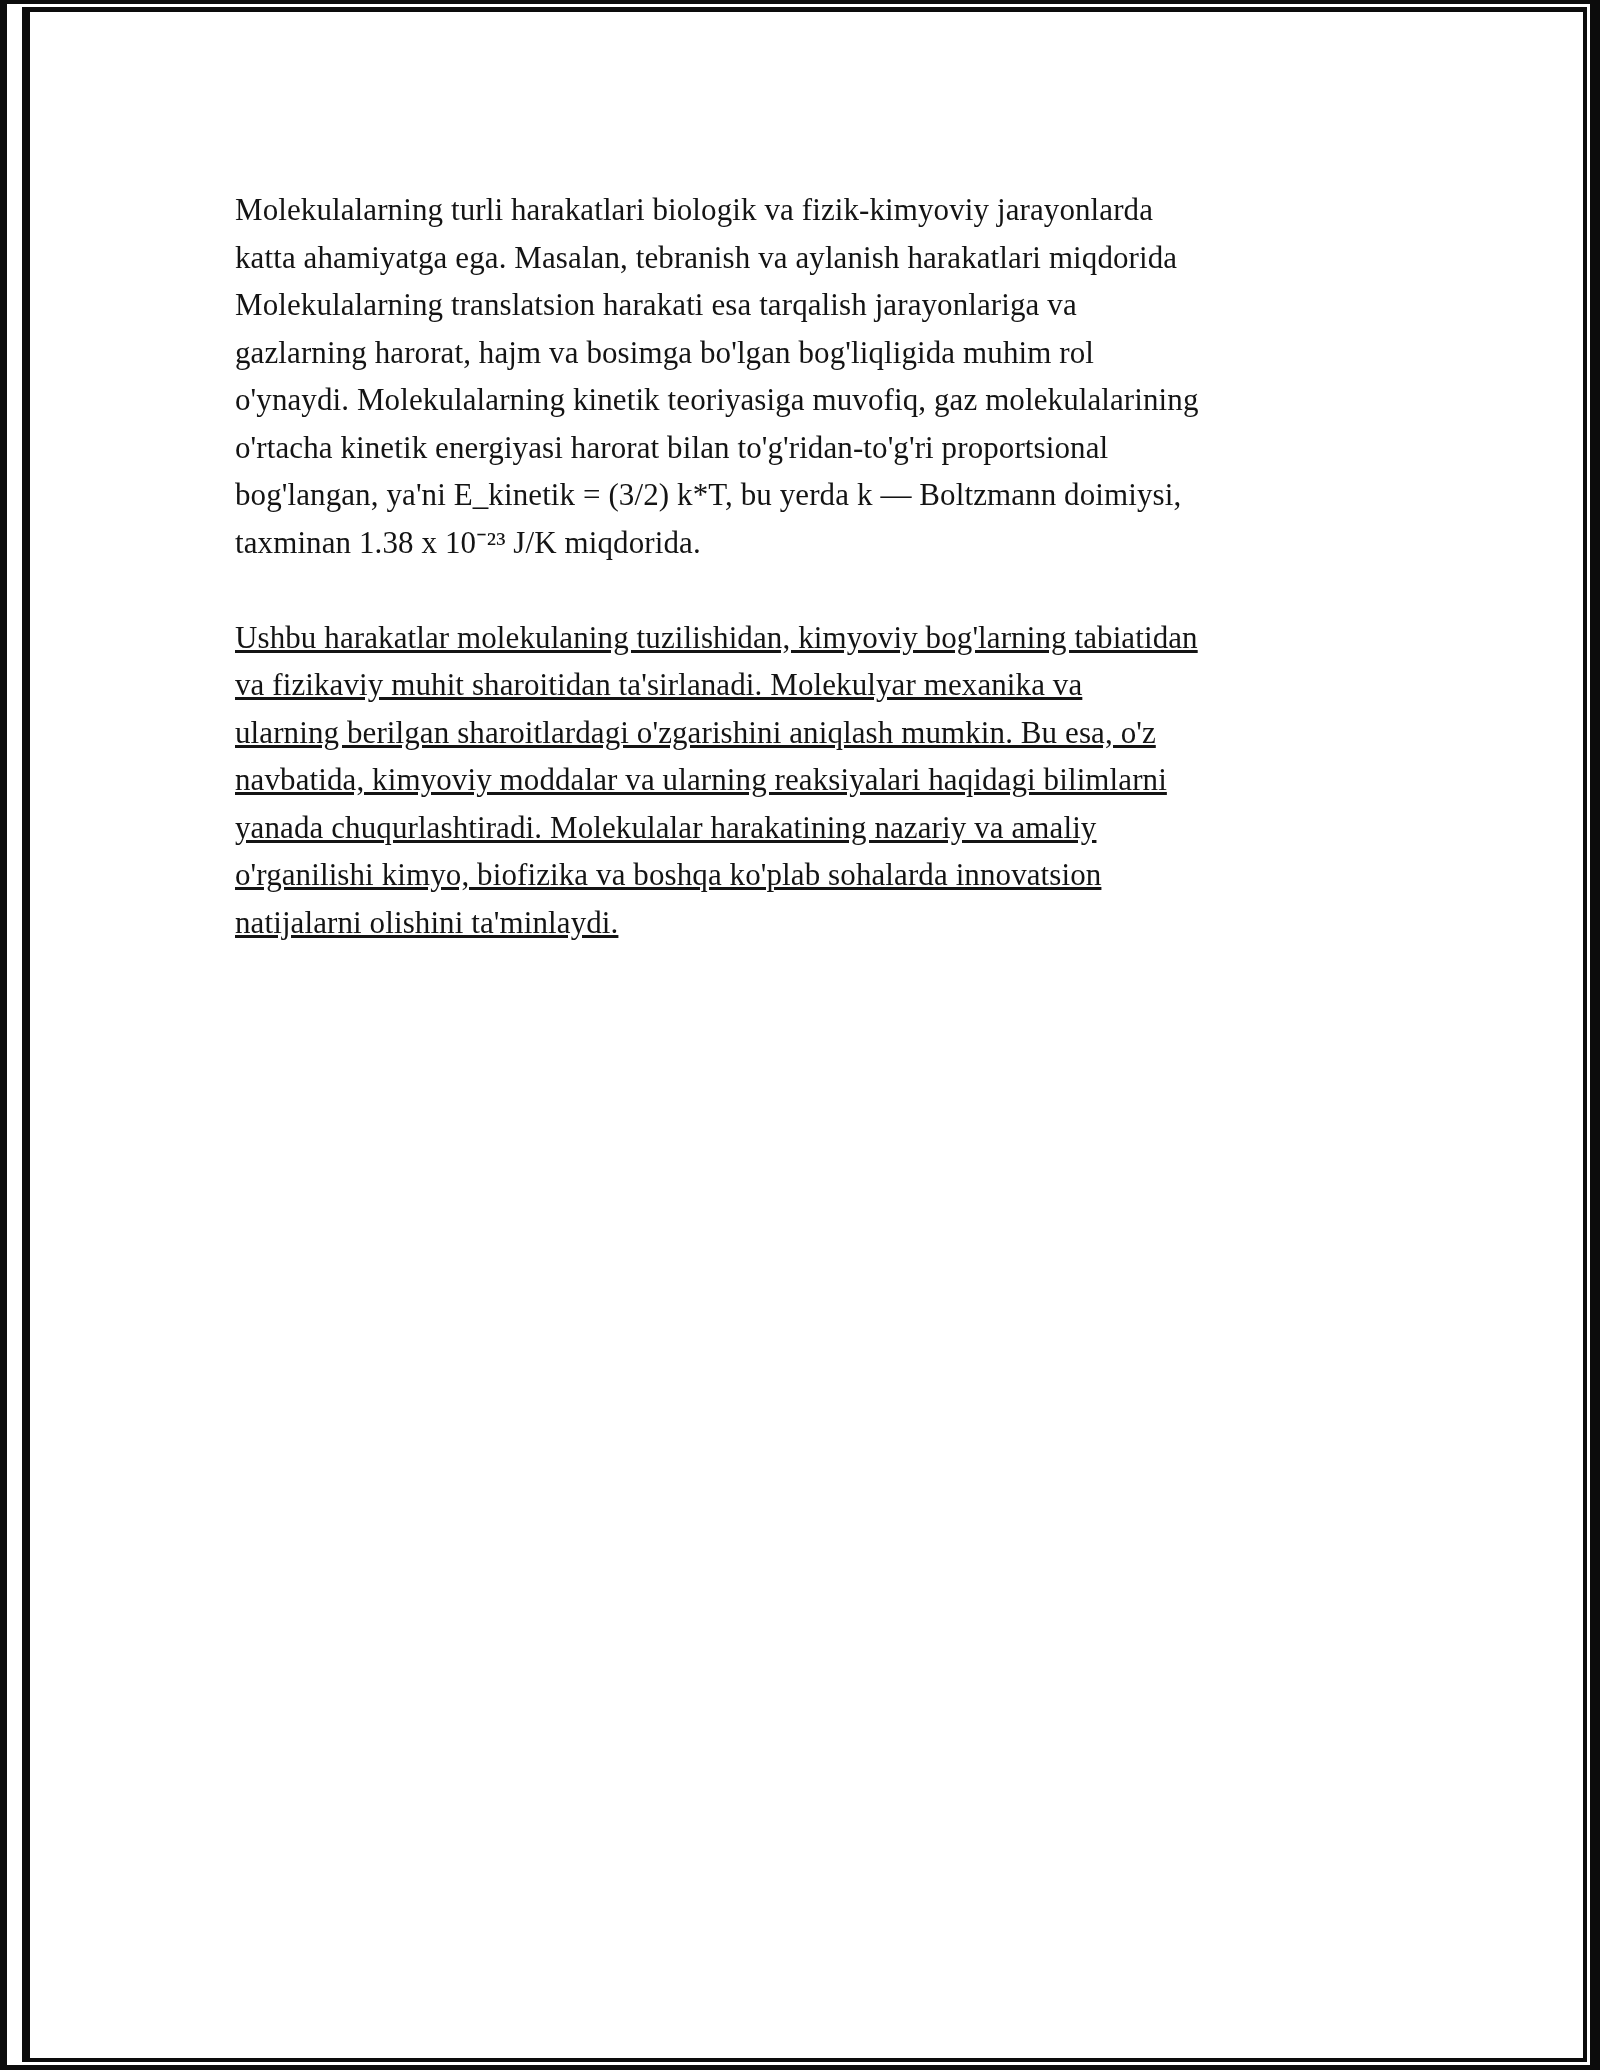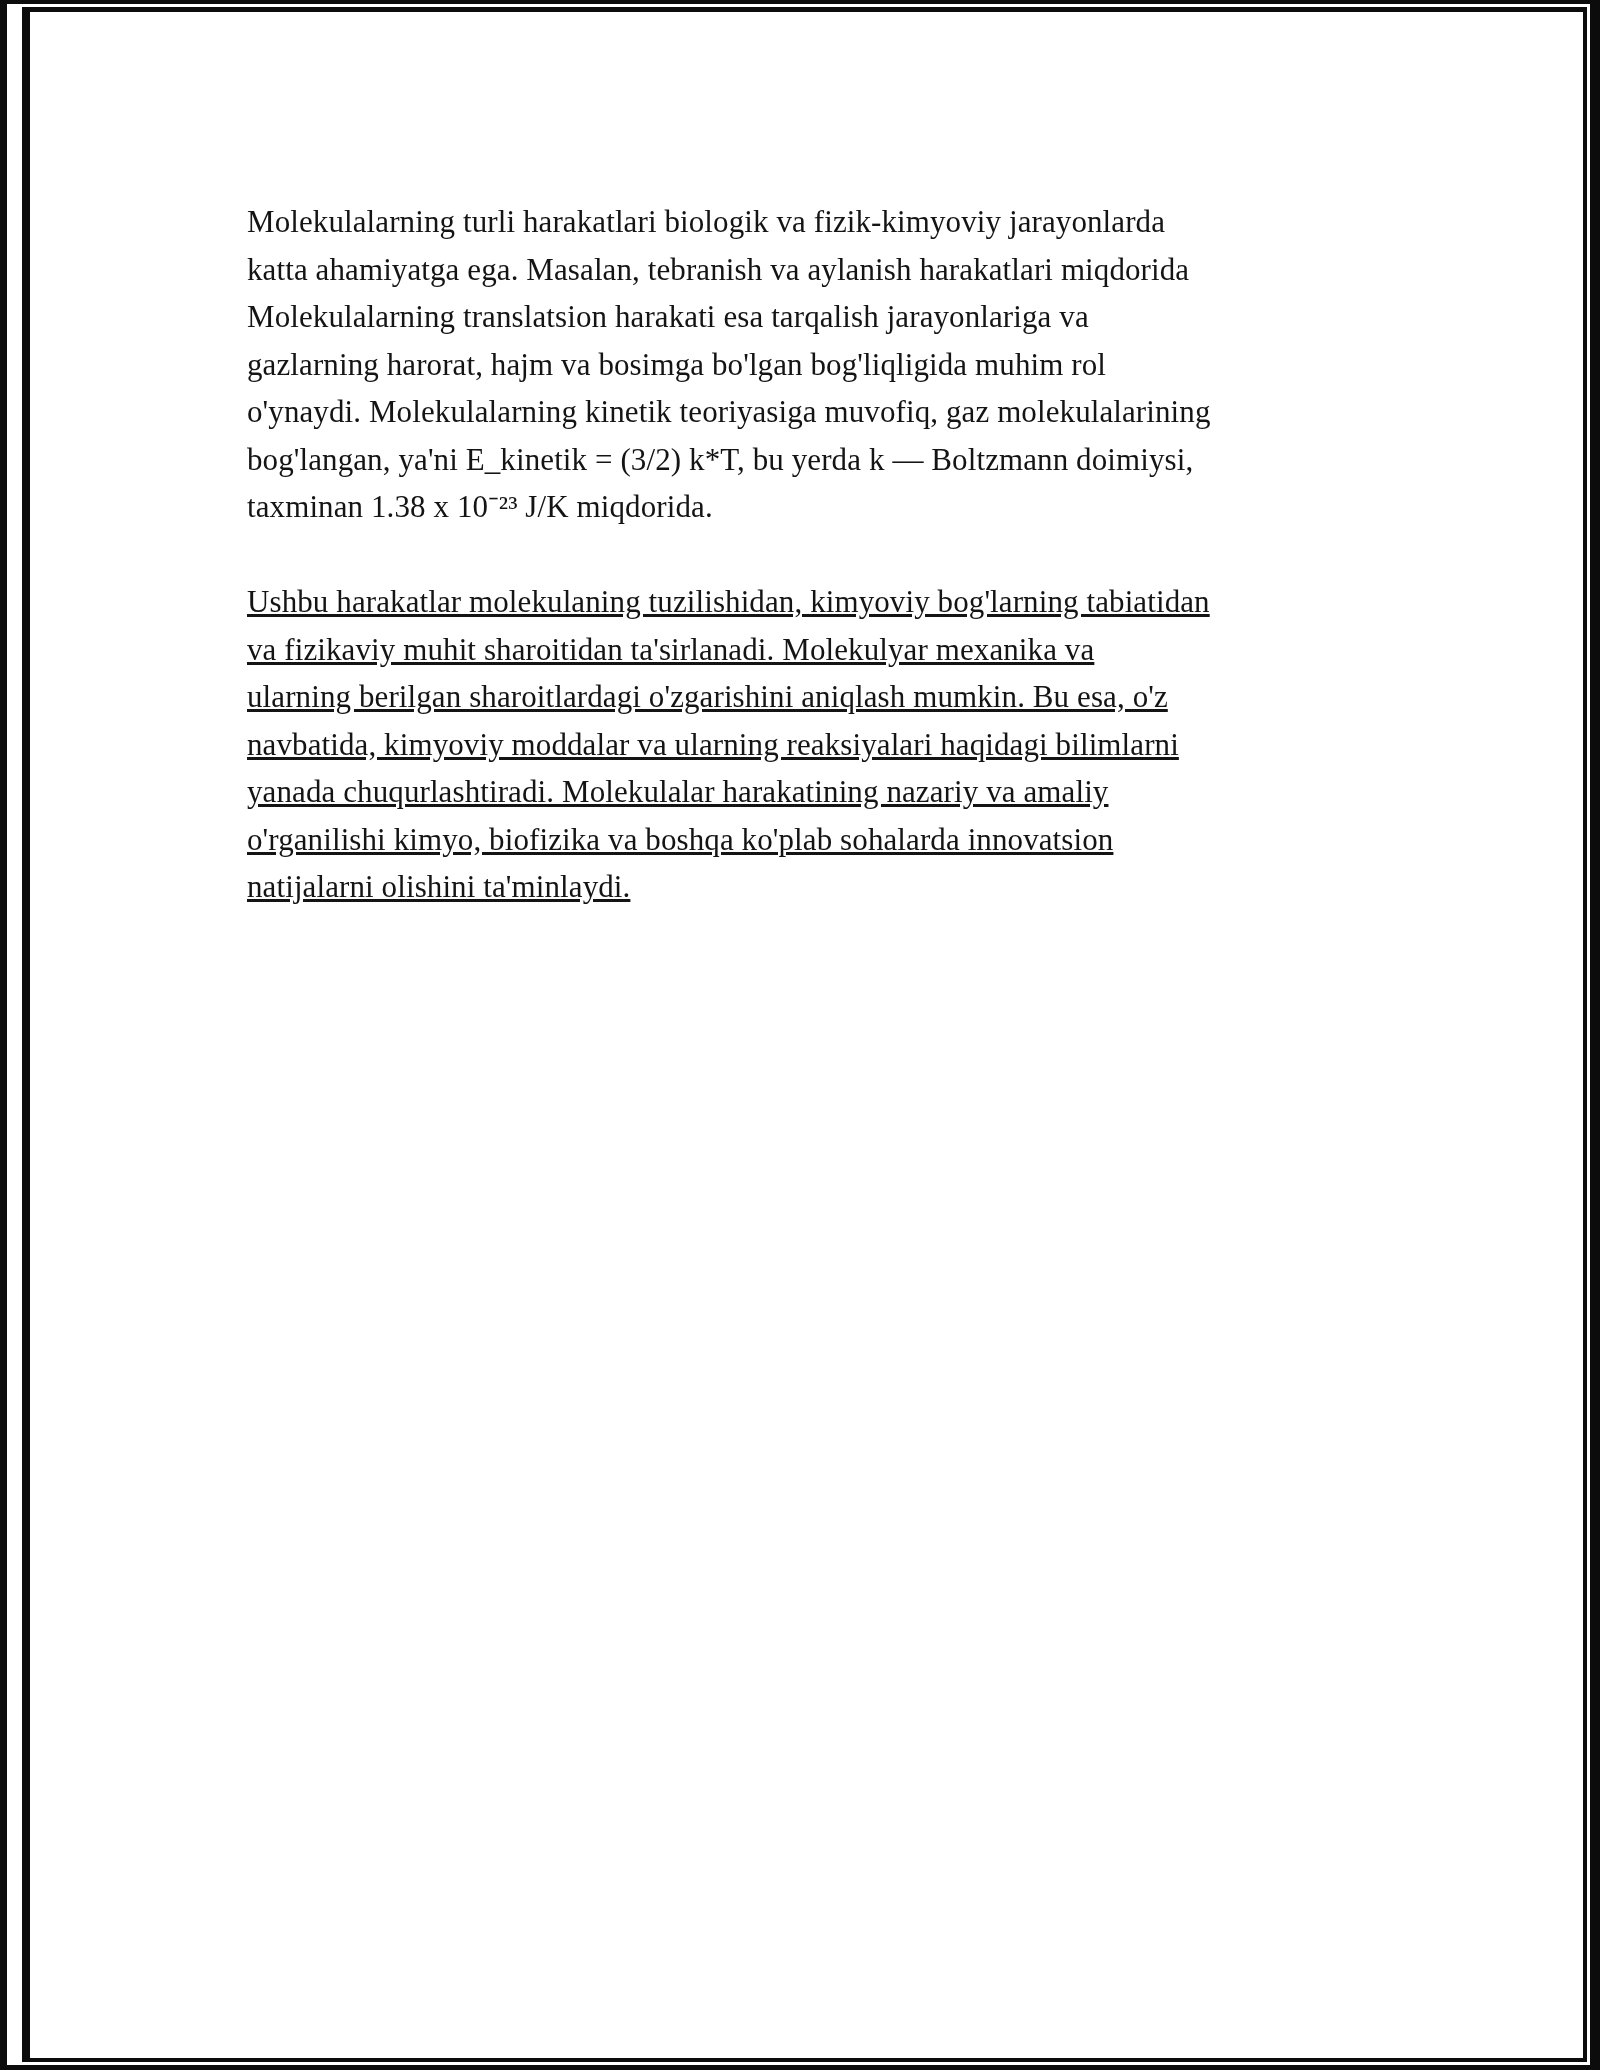--- a/index.html
+++ b/index.html
@@ -39,38 +39,39 @@
   .content {
     position: absolute;
     left: 235px;
     top: 186px;
     width: 1260px;
     color: #141414;
     font-size: 31px;
     line-height: 47.5px;
     letter-spacing: 0.1px;
   }
-  .paragraph { margin: 12px; }
+  .paragraph { margin: 0; }
   .paragraph + .paragraph { margin-top: 47.5px; text-decoration: underline; }
   .line { white-space: pre; }
 </style>
 </head>
 <body>
 
 <div class="page">
   <div class="frame-outer"></div>
   <div class="frame-inner"></div>
 
   <div class="content">
     <div class="paragraph">
       <div class="line">Molekulalarning turli harakatlari biologik va fizik-kimyoviy jarayonlarda</div>
       <div class="line">katta ahamiyatga ega. Masalan, tebranish va aylanish harakatlari miqdorida</div>
       <div class="line">Molekulalarning translatsion harakati esa tarqalish jarayonlariga va</div>
       <div class="line">gazlarning harorat, hajm va bosimga bo'lgan bog'liqligida muhim rol</div>
       <div class="line">o'ynaydi. Molekulalarning kinetik teoriyasiga muvofiq, gaz molekulalarining</div>
+      <div class="line">o'rtacha kinetik energiyasi harorat bilan to'g'ridan-to'g'ri proportsional</div>
       <div class="line">bog'langan, ya'ni E_kinetik = (3/2) k*T, bu yerda k — Boltzmann doimiysi,</div>
       <div class="line">taxminan 1.38 x 10⁻²³ J/K miqdorida.</div>
     </div>
 
     <div class="paragraph">
       <div class="line">Ushbu harakatlar molekulaning tuzilishidan, kimyoviy bog'larning tabiatidan</div>
       <div class="line">va fizikaviy muhit sharoitidan ta'sirlanadi. Molekulyar mexanika va</div>
       <div class="line">ularning berilgan sharoitlardagi o'zgarishini aniqlash mumkin. Bu esa, o'z</div>
       <div class="line">navbatida, kimyoviy moddalar va ularning reaksiyalari haqidagi bilimlarni</div>
       <div class="line">yanada chuqurlashtiradi. Molekulalar harakatining nazariy va amaliy</div>

